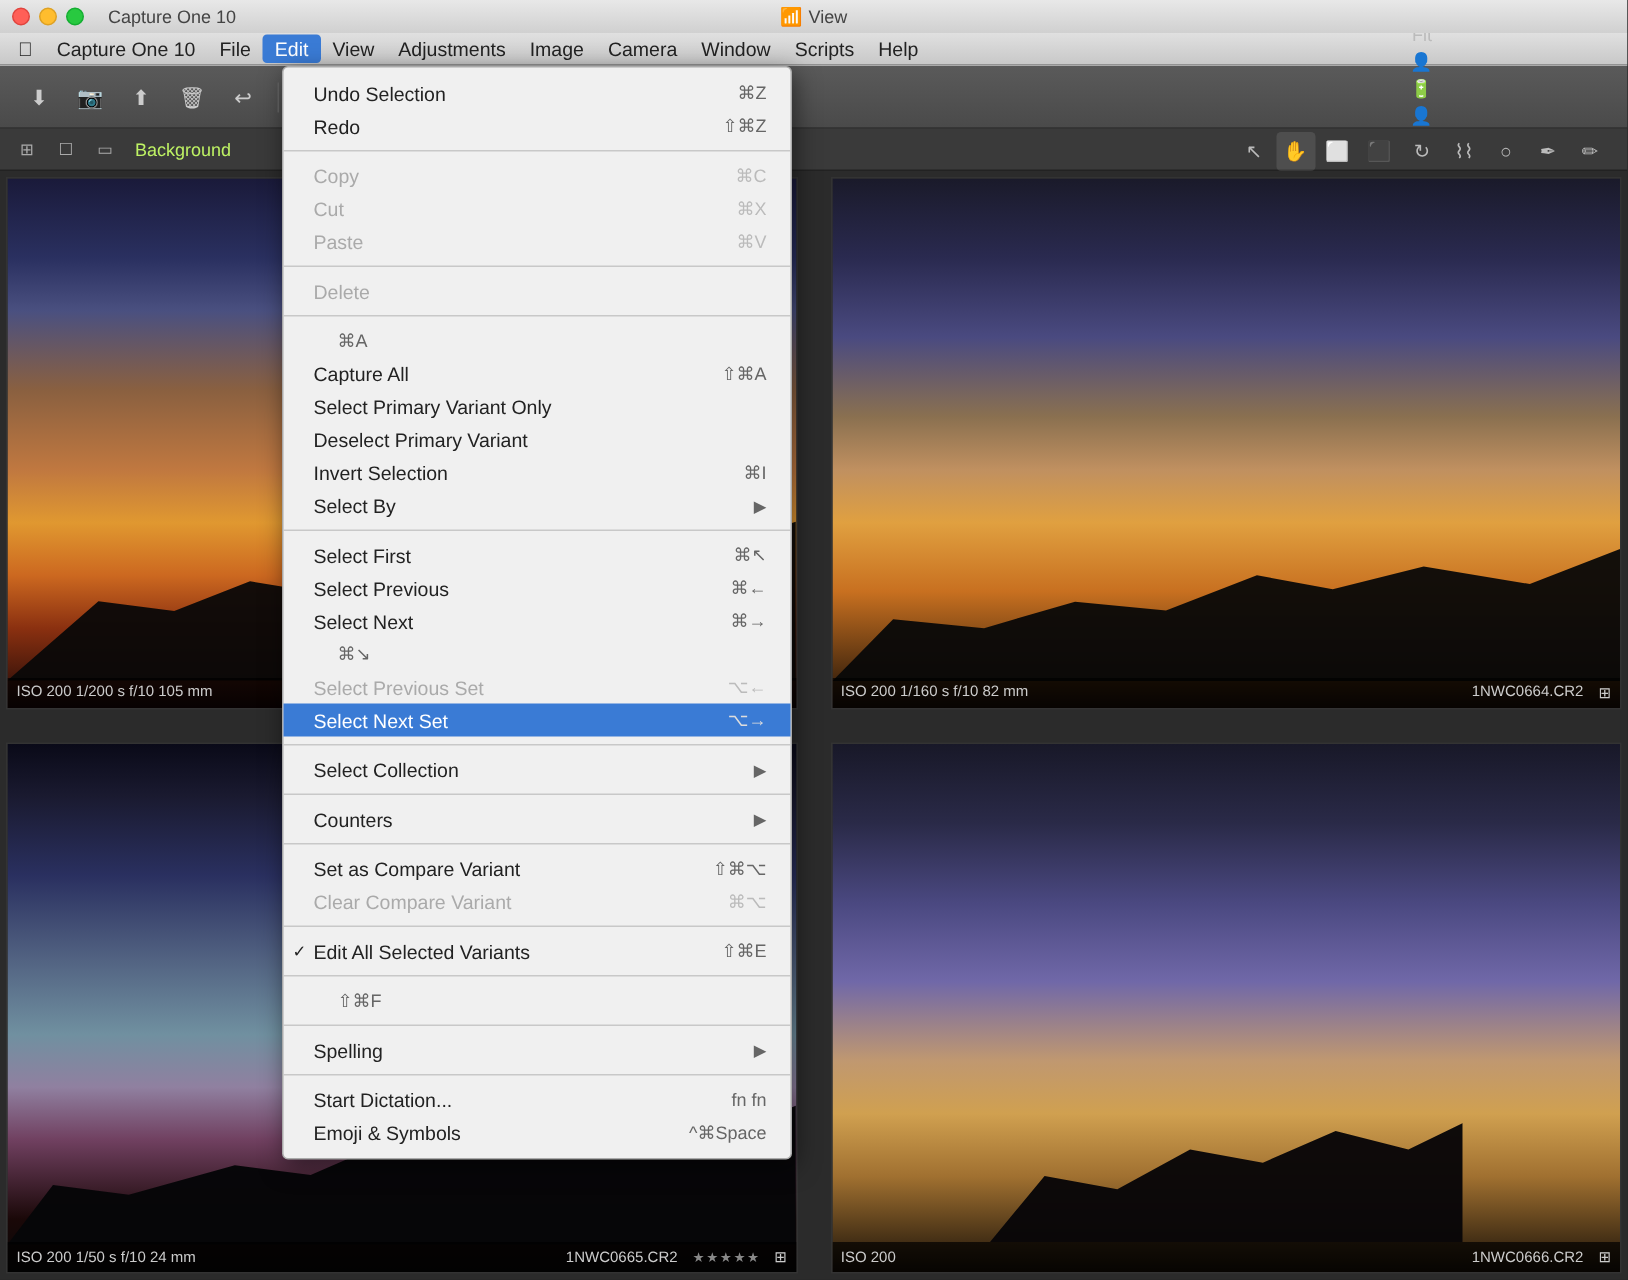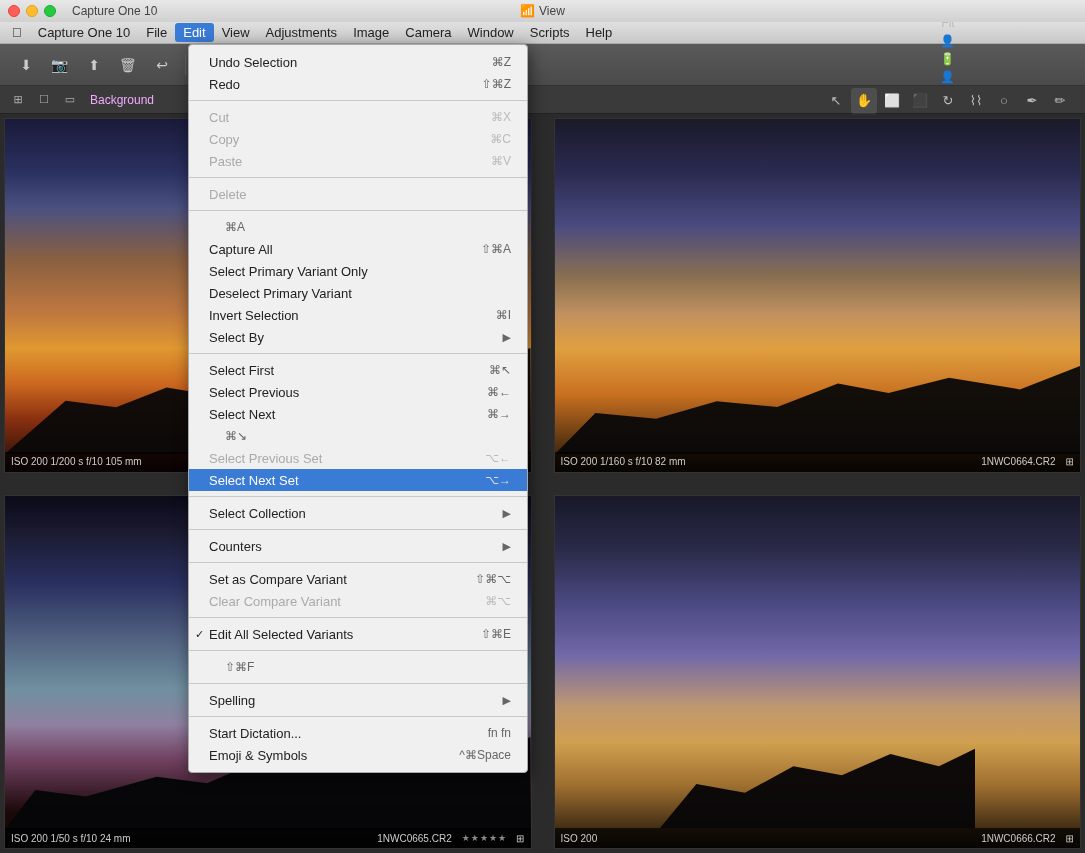--- a/index.html
+++ b/index.html
@@ -118,21 +118,21 @@
       border: none;
       color: #aaa;
       cursor: pointer;
       font-size: 11px;
       display: flex;
       align-items: center;
       justify-content: center;
     }
     .collection-label {
       font-size: 12px;
-      color: #f0abfc;
+      color: #bef264;
       margin-left: 4px;
     }
 
     
     .main-content {
       display: grid;
       grid-template-columns: 1fr 1fr;
       grid-template-rows: 1fr 1fr;
       gap: 22px;
       padding: 4px;
@@ -418,26 +418,26 @@
     <div class="menu-row">
       <span class="menu-row-label">Redo</span>
       <span class="menu-row-shortcut">⇧⌘Z</span>
     </div>
   </div>
 
   <div class="menu-divider"></div>
 
   <div class="menu-section">
     <div class="menu-row disabled">
+      <span class="menu-row-label">Copy</span>
+      <span class="menu-row-shortcut">⌘C</span>
+    </div>
+    <div class="menu-row disabled">
       <span class="menu-row-label">Cut</span>
       <span class="menu-row-shortcut">⌘X</span>
-    </div>
-    <div class="menu-row disabled">
-      <span class="menu-row-label">Copy</span>
-      <span class="menu-row-shortcut">⌘C</span>
     </div>
     <div class="menu-row disabled">
       <span class="menu-row-label">Paste</span>
       <span class="menu-row-shortcut">⌘V</span>
     </div>
   </div>
 
   <div class="menu-divider"></div>
 
   <div class="menu-section">

